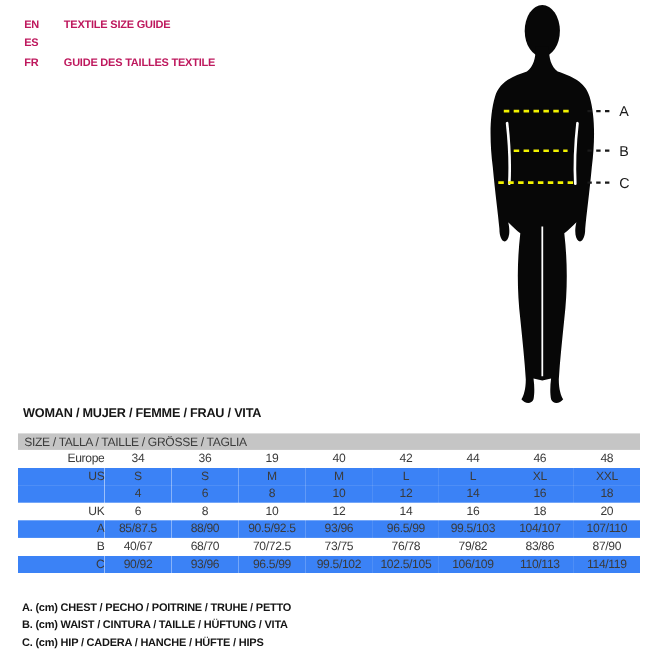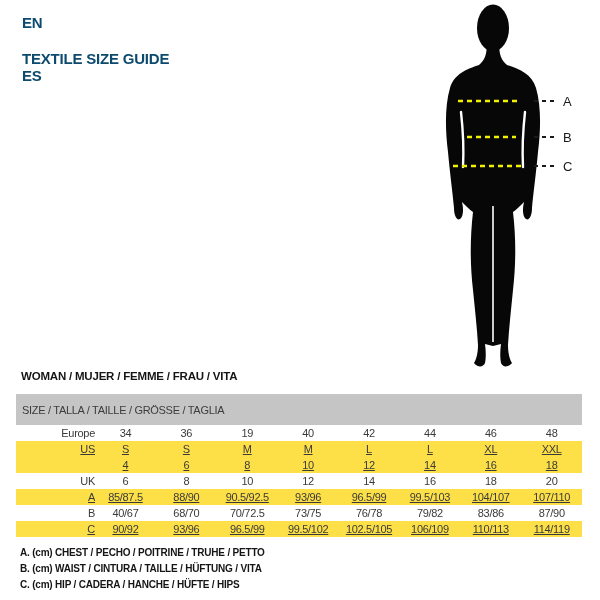--- a/index.html
+++ b/index.html
@@ -12,26 +12,25 @@
     overflow:hidden;
   }
 
   
   .lang-block {
     position:absolute; left:22px; top:14px;
   }
   .lang-row {
     display:flex;
     font-weight:bold;
-    font-size:15px;
+    font-size:10px;
     line-height:17.4px;
     letter-spacing:-0.2px;
-    color:#0c4a6e;
+    color:#be185d;
     white-space:nowrap;
-    flex-direction:column;
   }
   .lang-code { width:36px; flex:0 0 36px; }
 
   
   .figure-svg { position:absolute; left:442px; top:2px; }
 
   
   .section-title {
     position:absolute; left:21px; top:370px;
     font-weight:bold; font-size:11.5px; letter-spacing:-0.2px;
@@ -45,41 +44,45 @@
     border-collapse:collapse;
     table-layout:fixed;
     font-size:11px;
     letter-spacing:-0.3px;
     color:#3a3a3a;
   }
   .size-table td { height:16px; padding:0; text-align:center; white-space:nowrap; overflow:hidden; }
   .size-table td.rowlabel { text-align:right; padding-left:6px; }
   .size-table tr.table-head td {
     background:#c5c5c5; color:#3c3c3c;
-    text-align:left; padding-left:6px; height:31px;
-  }
-  .size-table tr.shaded { background:#fde047;text-decoration:underline; }
+    text-align:left; padding-left:6px; height:15px;
+  }
+  .size-table tr.shaded { background:#3b82f6; }
 
   
   .legend {
     position:absolute; left:20px; top:545px;
     font-weight:bold; font-size:10px; line-height:15.8px;
     letter-spacing:-0.2px; color:#151515; white-space:nowrap;
   }
 </style>
 </head>
 <body>
 
 <div class="lang-block">
   <div class="lang-row">
     <span class="lang-code">EN</span>
     <span class="lang-label">TEXTILE SIZE GUIDE</span>
   </div>
   <div class="lang-row">
     <span class="lang-code">ES</span>
+  </div>
+  <div class="lang-row">
+    <span class="lang-code">FR</span>
+    <span class="lang-label">GUIDE DES TAILLES TEXTILE</span>
   </div>
 </div>
 
 <svg class="figure-svg" width="146" height="368" viewBox="0 0 146 368" xmlns="http://www.w3.org/2000/svg">
 
   <ellipse cx="51" cy="26" rx="16" ry="23.5" fill="#070707"></ellipse>
 
   <path fill="#070707" d="
     M 45,40
     C 45,52 43,58 37,63

